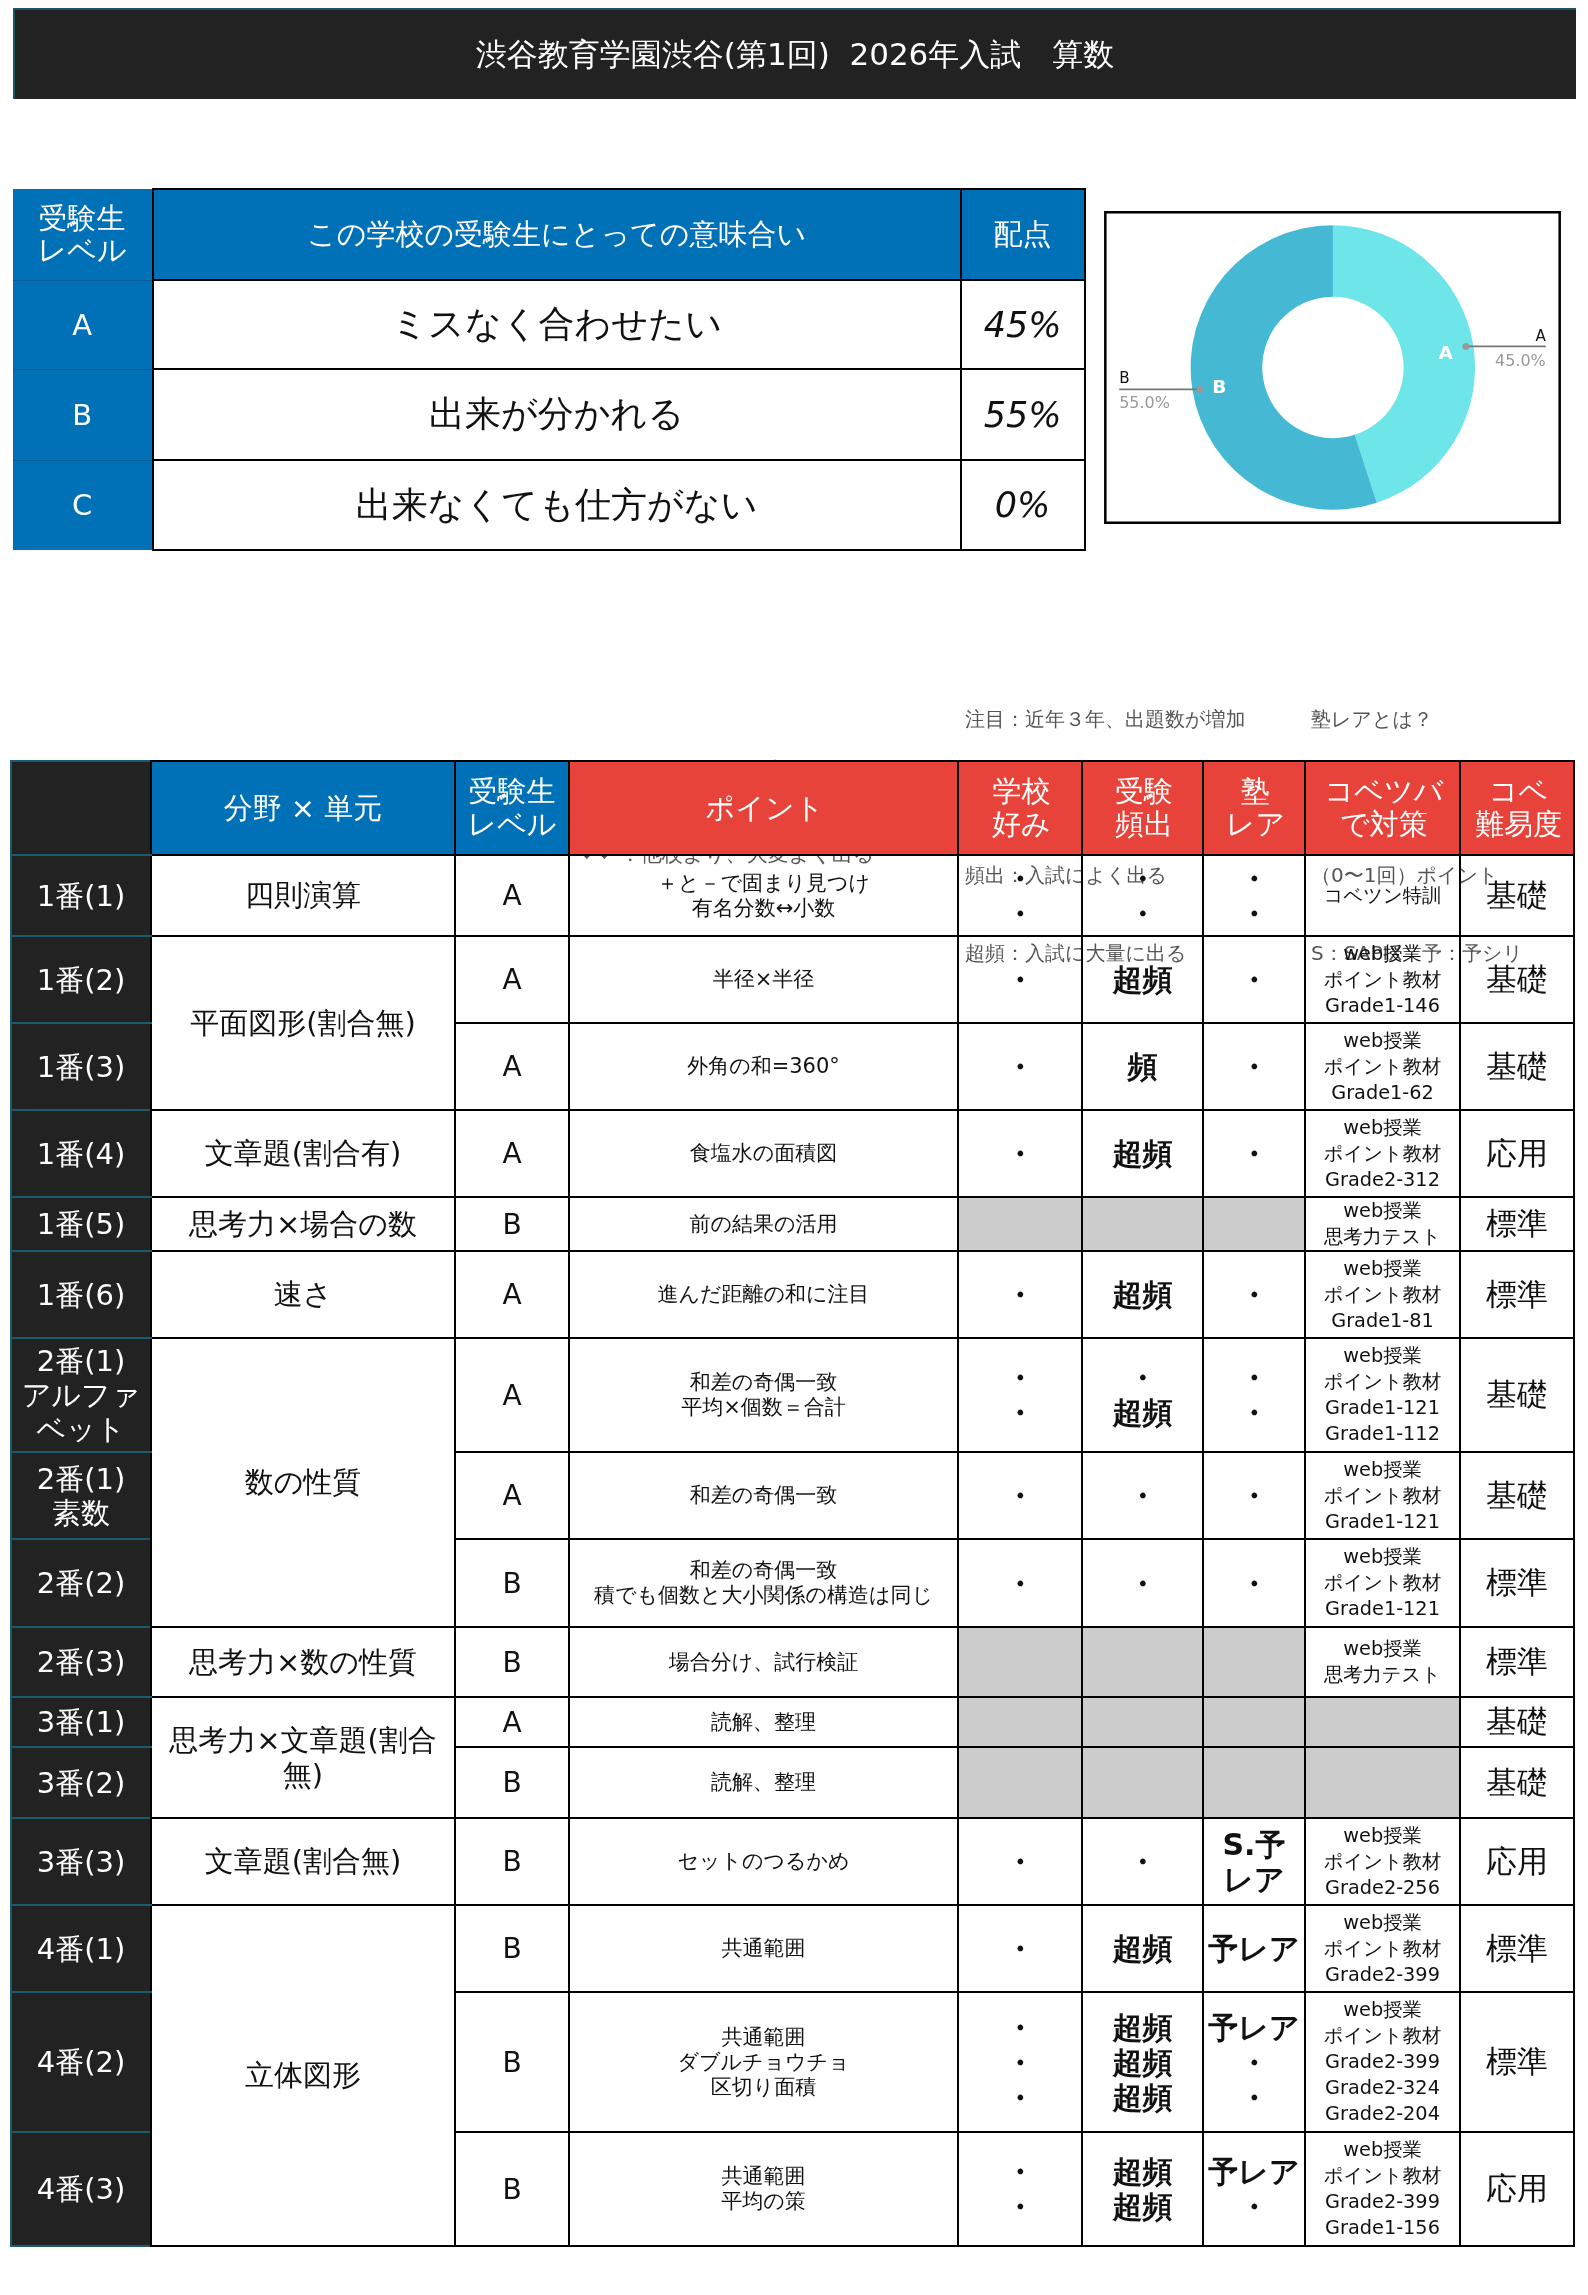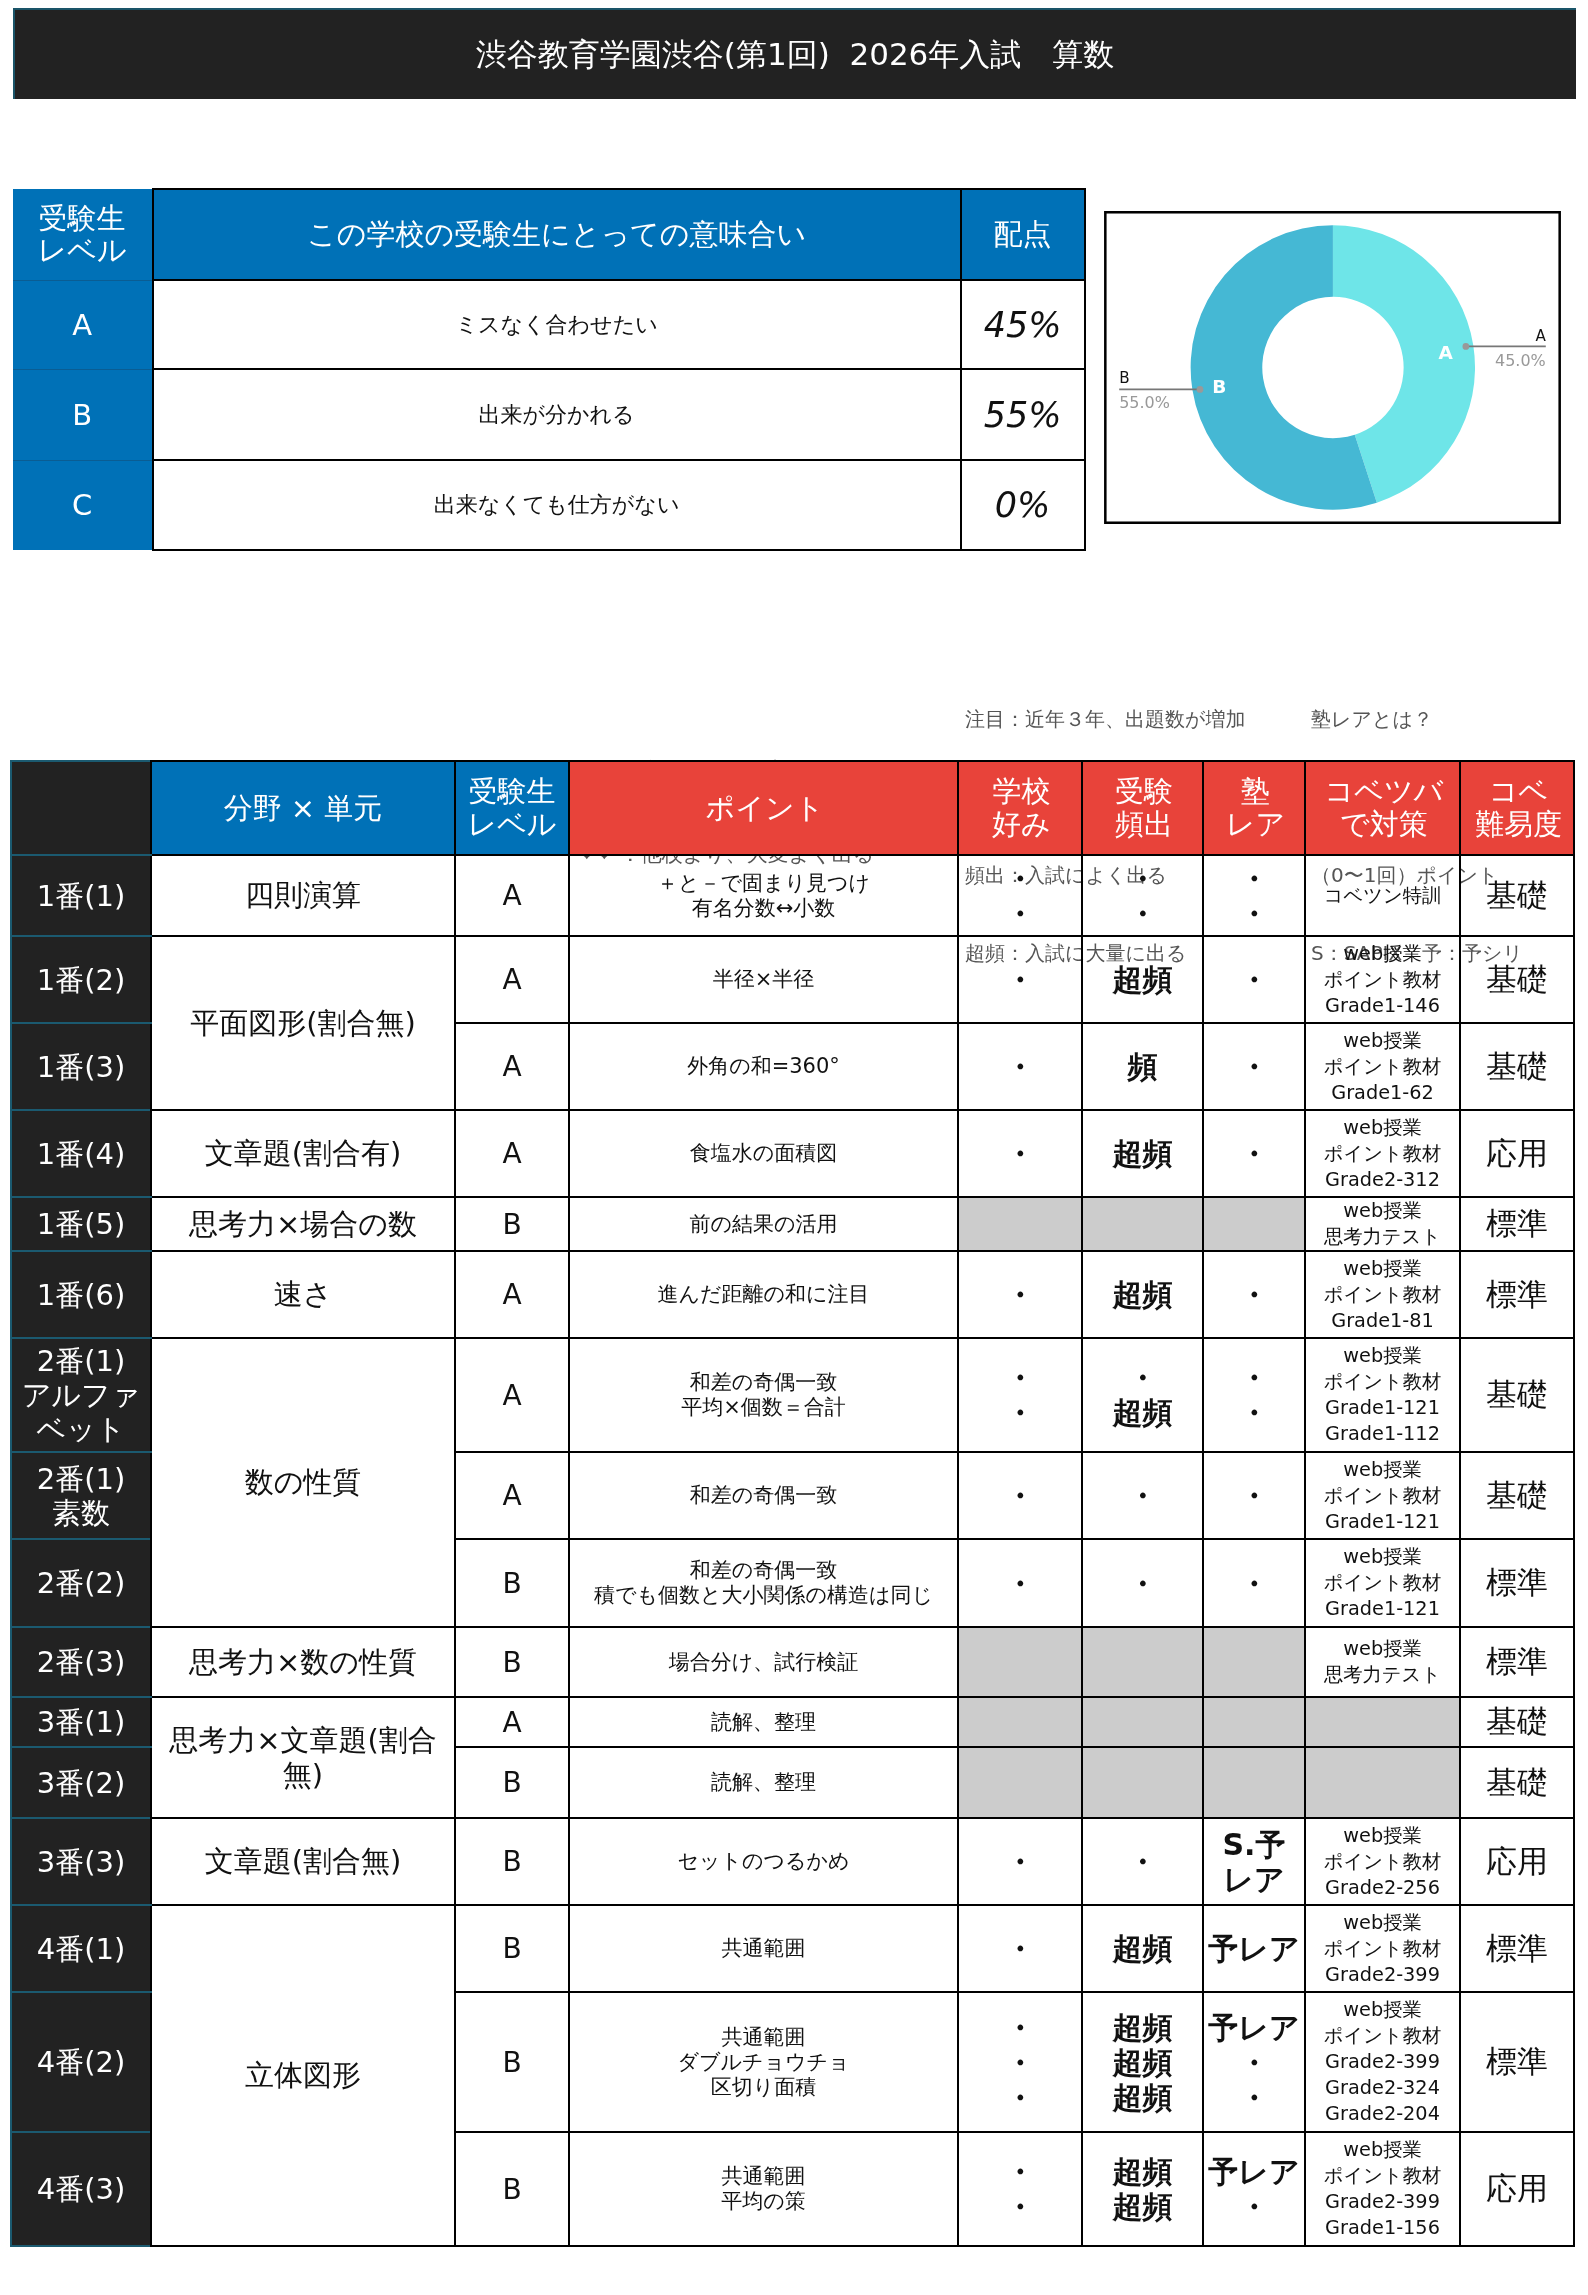--- a/index.html
+++ b/index.html
@@ -26,21 +26,21 @@
   }
   .level-table td, .level-table th {
     border:2.5px solid #000; text-align:center; vertical-align:middle; padding:0;
     font-weight:normal;
   }
   .level-table .lv {
     background:#0071b7; color:#fff; font-size:29px; line-height:32px;
     border-left:none; border-top:none; border-bottom:1.7px solid #0a5d93;
   }
   .level-table .hb { background:#0071b7; color:#fff; font-size:29px;margin-left:25px; }
-  .level-table .mean { font-size:22px; }
+  .level-table .mean { font-size:36px; }
   .level-table .score { font-size:35px;font-style:italic; }
 
   
   .chart-box { position:absolute; left:1104px; top:211px; width:457px; height:313px; }
 
   
   .notes { position:absolute; color:#555; font-size:20px; white-space:pre; }
   .notes-hearts { left:578px; top:700px; line-height:28px; font-size:21px; }
   .notes-freq { left:965px; top:654px; line-height:26px; }
   .notes-rare { left:1311px; top:654px; line-height:26px; }

